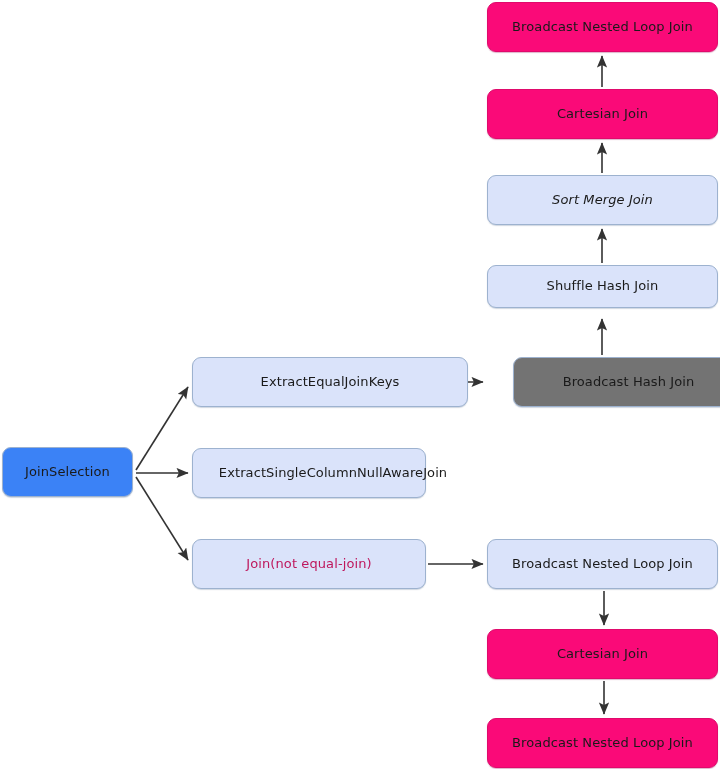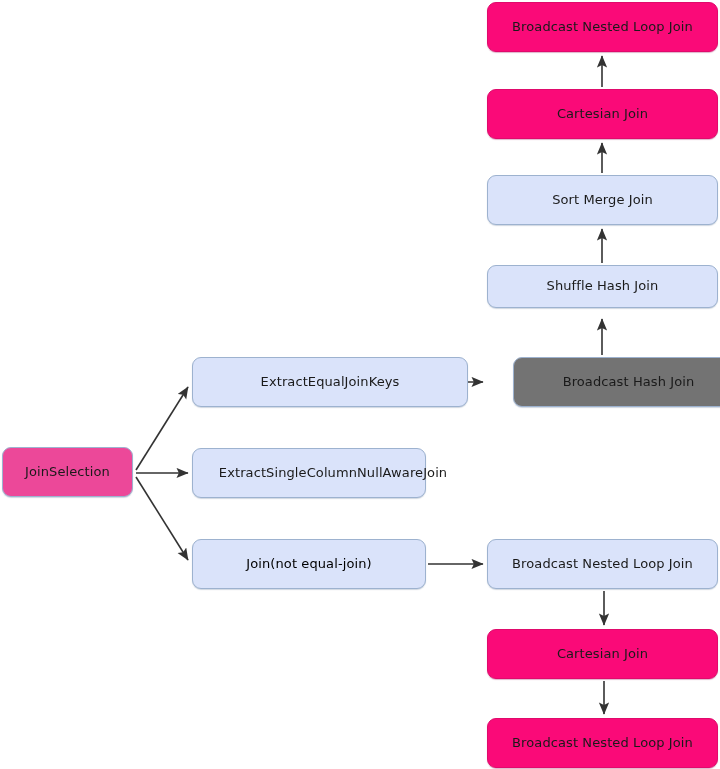--- a/index.html
+++ b/index.html
@@ -78,39 +78,39 @@
         <line x1="602" y1="263" x2="602" y2="229" stroke="#333333" stroke-width="1.6" marker-end="url(#arrowhead)"></line>
         <line x1="602" y1="173" x2="602" y2="143" stroke="#333333" stroke-width="1.6" marker-end="url(#arrowhead)"></line>
         <line x1="602" y1="87" x2="602" y2="56" stroke="#333333" stroke-width="1.6" marker-end="url(#arrowhead)"></line>
         <line x1="428" y1="564" x2="483" y2="564" stroke="#333333" stroke-width="1.6" marker-end="url(#arrowhead)"></line>
         <line x1="604" y1="591" x2="604" y2="625" stroke="#333333" stroke-width="1.6" marker-end="url(#arrowhead)"></line>
         <line x1="604" y1="681" x2="604" y2="714" stroke="#333333" stroke-width="1.6" marker-end="url(#arrowhead)"></line>
       </g>
   </svg>
 
   <div id="node-layer">
-      <div class="node blue" style="left: 2px; top: 447px; width: 131px; height: 50px; background: #ec4899; border-color: rgb(157, 178, 207);">
+      <div class="node blue" style="left: 2px; top: 447px; width: 131px; height: 50px; background: #3b82f6; border-color: rgb(157, 178, 207);">
         <span class="node-label" style="color: rgb(26, 26, 26);">JoinSelection</span>
       </div>
       <div class="node blue" style="left: 192px; top: 357px; width: 276px; height: 50px; background: rgb(218, 227, 250); border-color: rgb(157, 178, 207);">
         <span class="node-label" style="color: rgb(26, 26, 26);">ExtractEqualJoinKeys</span>
       </div>
       <div class="node blue" style="left: 192px; top: 448px; width: 234px; height: 50px; background: rgb(218, 227, 250); border-color: rgb(157, 178, 207);">
         <span class="node-label" style="color: rgb(26, 26, 26); margin-left: 48px;">ExtractSingleColumnNullAwareJoin</span>
       </div>
       <div class="node blue" style="left: 192px; top: 539px; width: 234px; height: 50px; background: rgb(218, 227, 250); border-color: rgb(157, 178, 207);">
-        <span class="node-label" style="color: #000000;">Join(not equal-join)</span>
+        <span class="node-label" style="color: #be185d;">Join(not equal-join)</span>
       </div>
       <div class="node blue" style="left: 513px; top: 357px; width: 231px; height: 50px; background: #737373; border-color: rgb(157, 178, 207);">
         <span class="node-label" style="color: rgb(26, 26, 26);">Broadcast Hash Join</span>
       </div>
       <div class="node blue" style="left: 487px; top: 265px; width: 231px; height: 43px; background: rgb(218, 227, 250); border-color: rgb(157, 178, 207);">
         <span class="node-label" style="color: rgb(26, 26, 26);">Shuffle Hash Join</span>
       </div>
-      <div class="node blue" style="left: 487px; top: 175px; width: 231px; height: 50px; background: rgb(218, 227, 250); border-color: rgb(157, 178, 207);">
+      <div class="node blue" style="left: 487px; top: 175px; width: 231px; height: 50px; background: rgb(218, 227, 250); border-color: rgb(157, 178, 207); font-style: italic;">
         <span class="node-label" style="color: rgb(26, 26, 26);">Sort Merge Join</span>
       </div>
       <div class="node pink" style="left: 487px; top: 89px; width: 231px; height: 50px; background: rgb(250, 10, 120); border-color: rgb(224, 10, 108);">
         <span class="node-label" style="color: rgb(26, 26, 26);">Cartesian Join</span>
       </div>
       <div class="node pink" style="left: 487px; top: 2px; width: 231px; height: 50px; background: rgb(250, 10, 120); border-color: rgb(224, 10, 108);">
         <span class="node-label" style="color: rgb(26, 26, 26);">Broadcast Nested Loop Join</span>
       </div>
       <div class="node blue" style="left: 487px; top: 539px; width: 231px; height: 50px; background: rgb(218, 227, 250); border-color: rgb(157, 178, 207);">
         <span class="node-label" style="color: rgb(26, 26, 26);">Broadcast Nested Loop Join</span>

